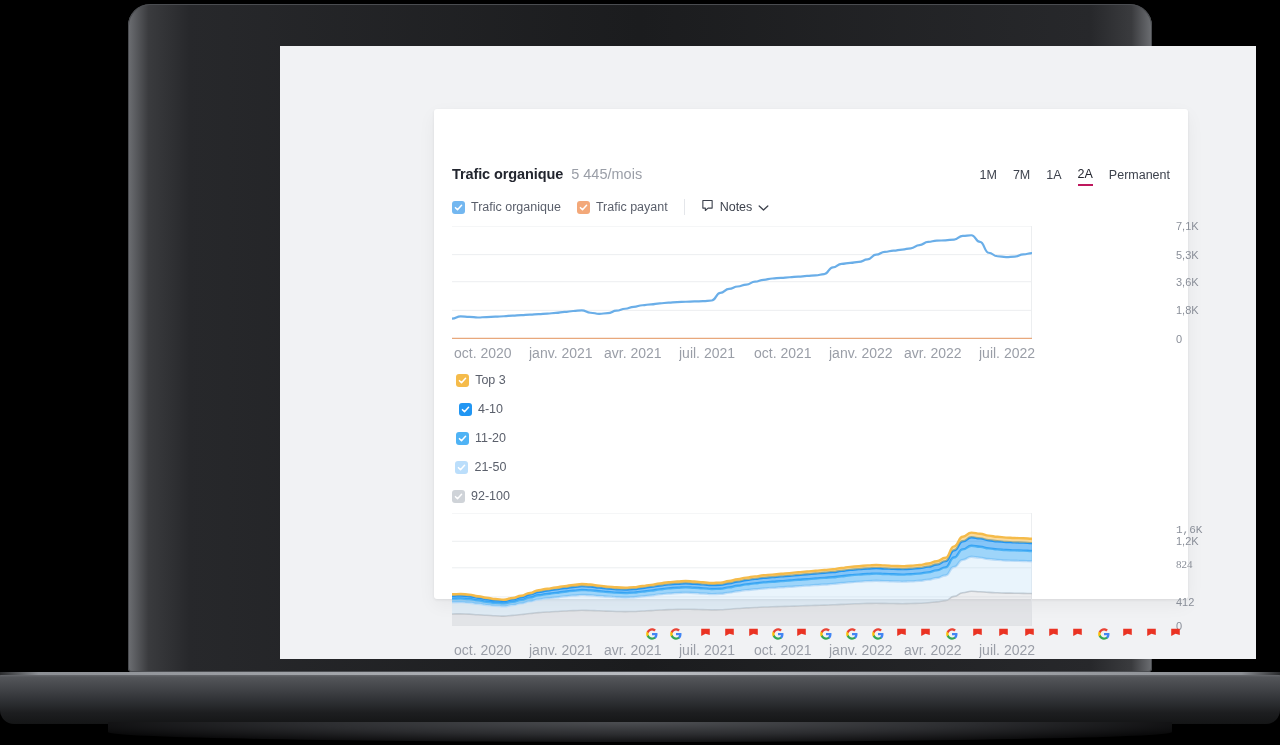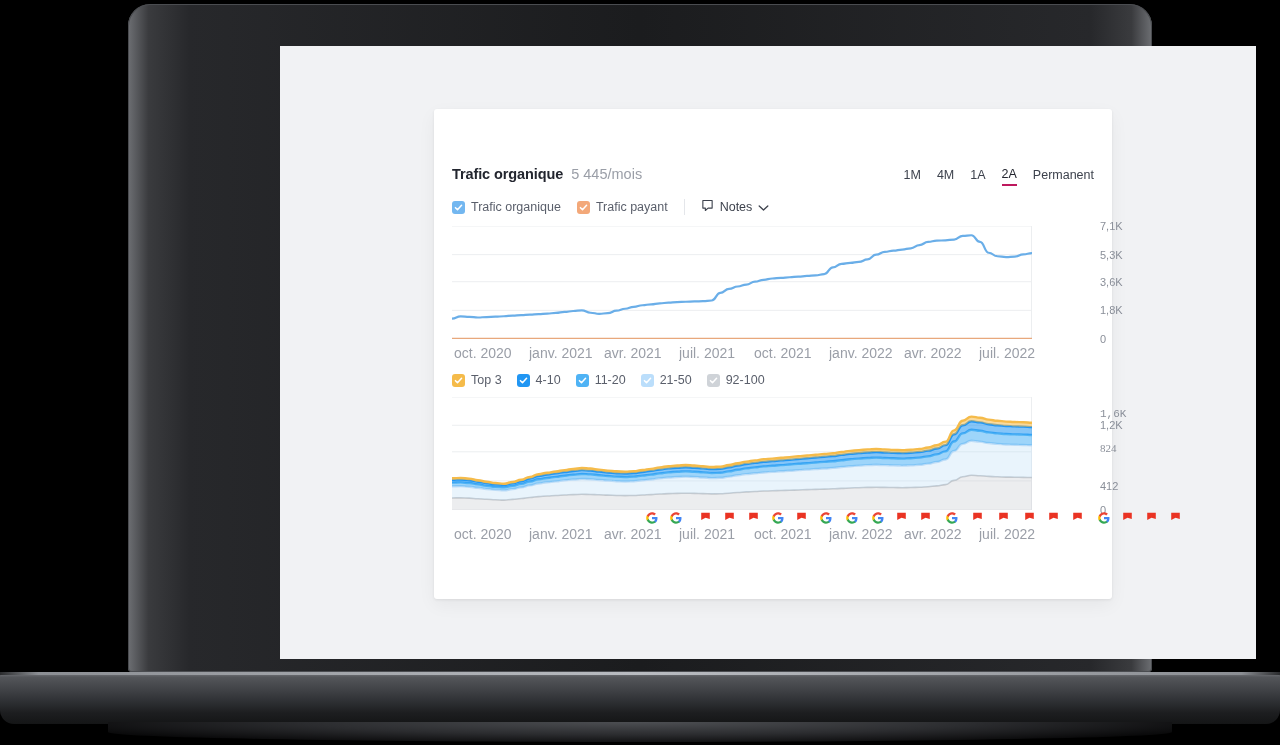--- a/index.html
+++ b/index.html
@@ -45,21 +45,21 @@
     position: absolute; left: 108px; top: 722px;
     width: 1064px; height: 20px;
     background: radial-gradient(ellipse at 50% 0%, #4d4f53 0%, #2b2c2f 45%, #0a0a0b 80%);
     border-radius: 0 0 50% 50%;
     filter: blur(0.4px);
   }
 
   
   .card {
     position: absolute; left: 154px; top: 63px;
-    width: 678px; height: 490px;
+    width: 754px; height: 490px;
     background: #ffffff;
     border-radius: 3px;
     box-shadow: 0 1px 3px rgba(0,0,0,.07), 0 6px 18px rgba(0,0,0,.05);
   }
 
   .blk { padding: 0 18px; }
 
   .hdr-row { display: flex; align-items: baseline; padding: 17px 18px 0 18px; }
   .hdr-title { font-size: 14.5px; font-weight: bold; color: #23262f; letter-spacing: -.1px; }
   .hdr-value { font-size: 14.5px; color: #9a9ea7; margin-left: 8px; margin-top: 40px; }
@@ -104,21 +104,21 @@
     <div class="laptop-screen">
 
       <div class="card">
 
         <div class="hdr-row">
           <span class="hdr-title">Trafic organique</span>
           <span class="hdr-value">5 445/mois</span>
           <span class="hdr-spacer"></span>
           <span class="range" id="range-group">
               <span class="range-item">1M</span>
-              <span class="range-item">4M</span>
+              <span class="range-item">7M</span>
               <span class="range-item">1A</span>
               <span class="range-item active">2A</span>
               <span class="range-item">Permanent</span>
             </span>
         </div>
 
         <div class="legend-row">
           <span id="traffic-legend" style="display:flex;align-items:center;gap:16px;">
               <span class="leg">
                 <span class="cbx" style="background: rgb(115, 183, 240);">
@@ -180,21 +180,21 @@
               <span>juil. 2021</span>
               <span>oct. 2021</span>
               <span>janv. 2022</span>
               <span>avr. 2022</span>
               <span>juil. 2022</span>
             </div>
         </div>
 
 
         <div class="legend-row">
-          <span id="kw-legend" style="display:flex;align-items:center;gap:15px;">
+          <span id="kw-legend" style="display:flex;align-items:center;gap:15px;flex-direction:column;">
               <span class="leg">
                 <span class="cbx" style="background: rgb(245, 187, 74);">
                   <svg viewBox="0 0 10 10">
                     <path d="M1.6 5.2 3.9 7.4 8.4 2.6" fill="none" stroke="#fff" stroke-width="1.7" stroke-linecap="round" stroke-linejoin="round"></path>
                   </svg>
                 </span>
                 <span class="leg-label">Top 3</span>
               </span>
               <span class="leg">
                 <span class="cbx" style="background: rgb(33, 150, 243);">

